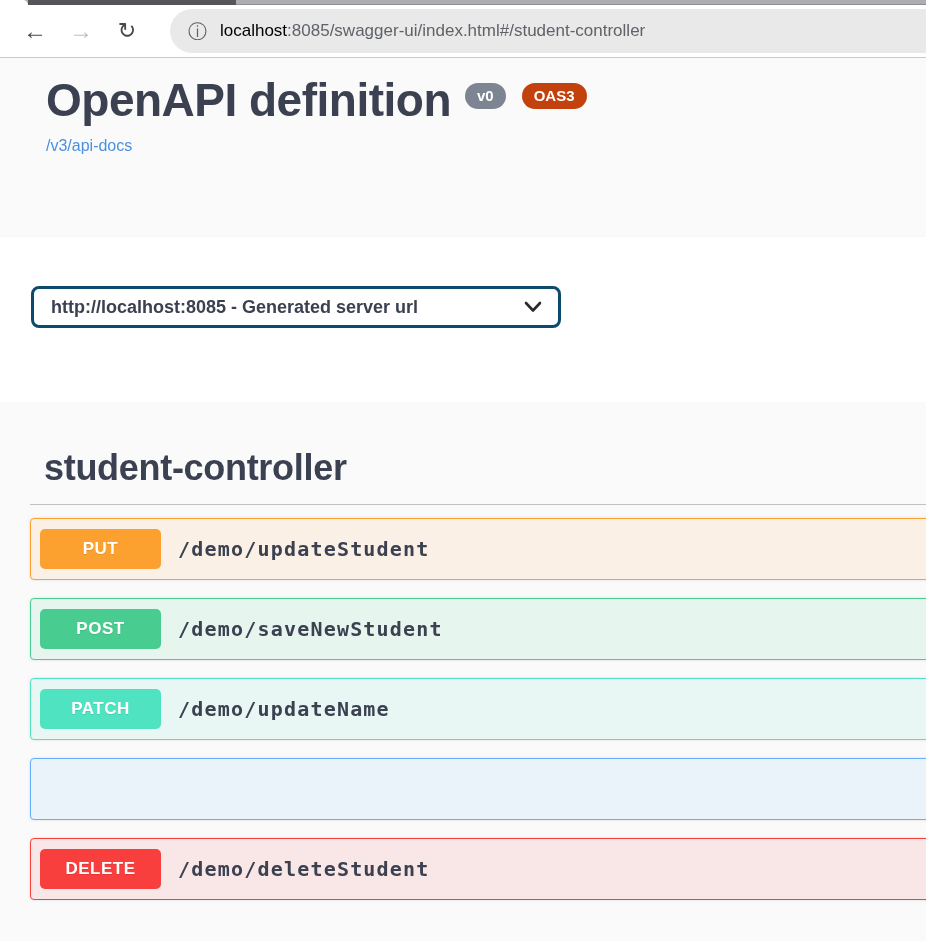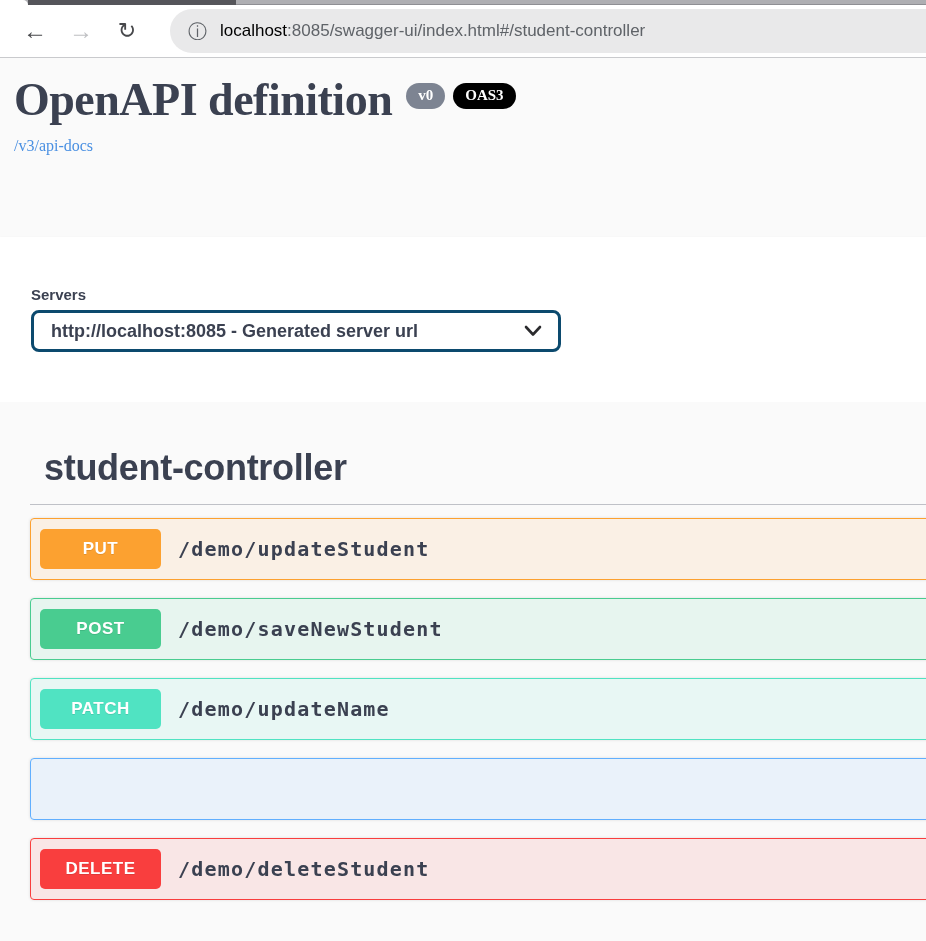--- a/index.html
+++ b/index.html
@@ -51,36 +51,35 @@
     line-height: 1;
   }
   .url-text { font-size: 17px; white-space: nowrap; }
   .url-host { color: #000000; }
   .url-rest { color: #5f6368; }
 
   
   .info-section {
     height: 179px;
     background: #fafafa;
-    padding: 16px 30px 0 14px;
-    font-family: Liberation Serif, serif;
+    padding: 16px 30px 0 46px;
   }
   .title-row { display: flex; align-items: flex-start; }
   .api-title {
     font-size: 46px; font-weight: bold; color: #3b4151;
     line-height: 1.15; letter-spacing: -0.5px;
   }
-  .badges { display: flex; align-items: center; margin-top: 9px; margin-left: 14px; gap: 8px; }
+  .badges { display: flex; align-items: center; margin-top: 9px; margin-left: 14px; gap: 16px; }
   .pill {
     color: #fff; font-weight: bold; font-size: 15px;
     padding: 3px 12px; border-radius: 14px;
     line-height: 1.3;
   }
   .pill.version { background: #7d8492; }
-  .pill.oas { background: #000000; }
+  .pill.oas { background: #c2410c; }
   .spec-link {
     display: inline-block;
     margin-top: 10px;
     font-size: 16px; color: #4a90e2;
     text-decoration: none; cursor: pointer;
   }
 
   
   .scheme-section {
     height: 165px;
@@ -174,21 +173,20 @@
     <h1 class="api-title">OpenAPI definition</h1>
     <span class="badges">
       <span class="pill version">v0</span>
       <span class="pill oas">OAS3</span>
     </span>
   </div>
   <a class="spec-link">/v3/api-docs</a>
 </div>
 
 <div class="scheme-section">
-  <div class="servers-label">Servers</div>
   <div class="server-select">
     <span class="value">http://localhost:8085 - Generated server url</span>
     <span class="chevron-down">
       <svg width="18" height="12" viewBox="0 0 18 12">
           <polyline points="2,2 9,9.5 16,2" fill="none" stroke="#2b2b2e" stroke-width="2.6" stroke-linecap="round" stroke-linejoin="round"></polyline>
         </svg>
     </span>
   </div>
 </div>
 

